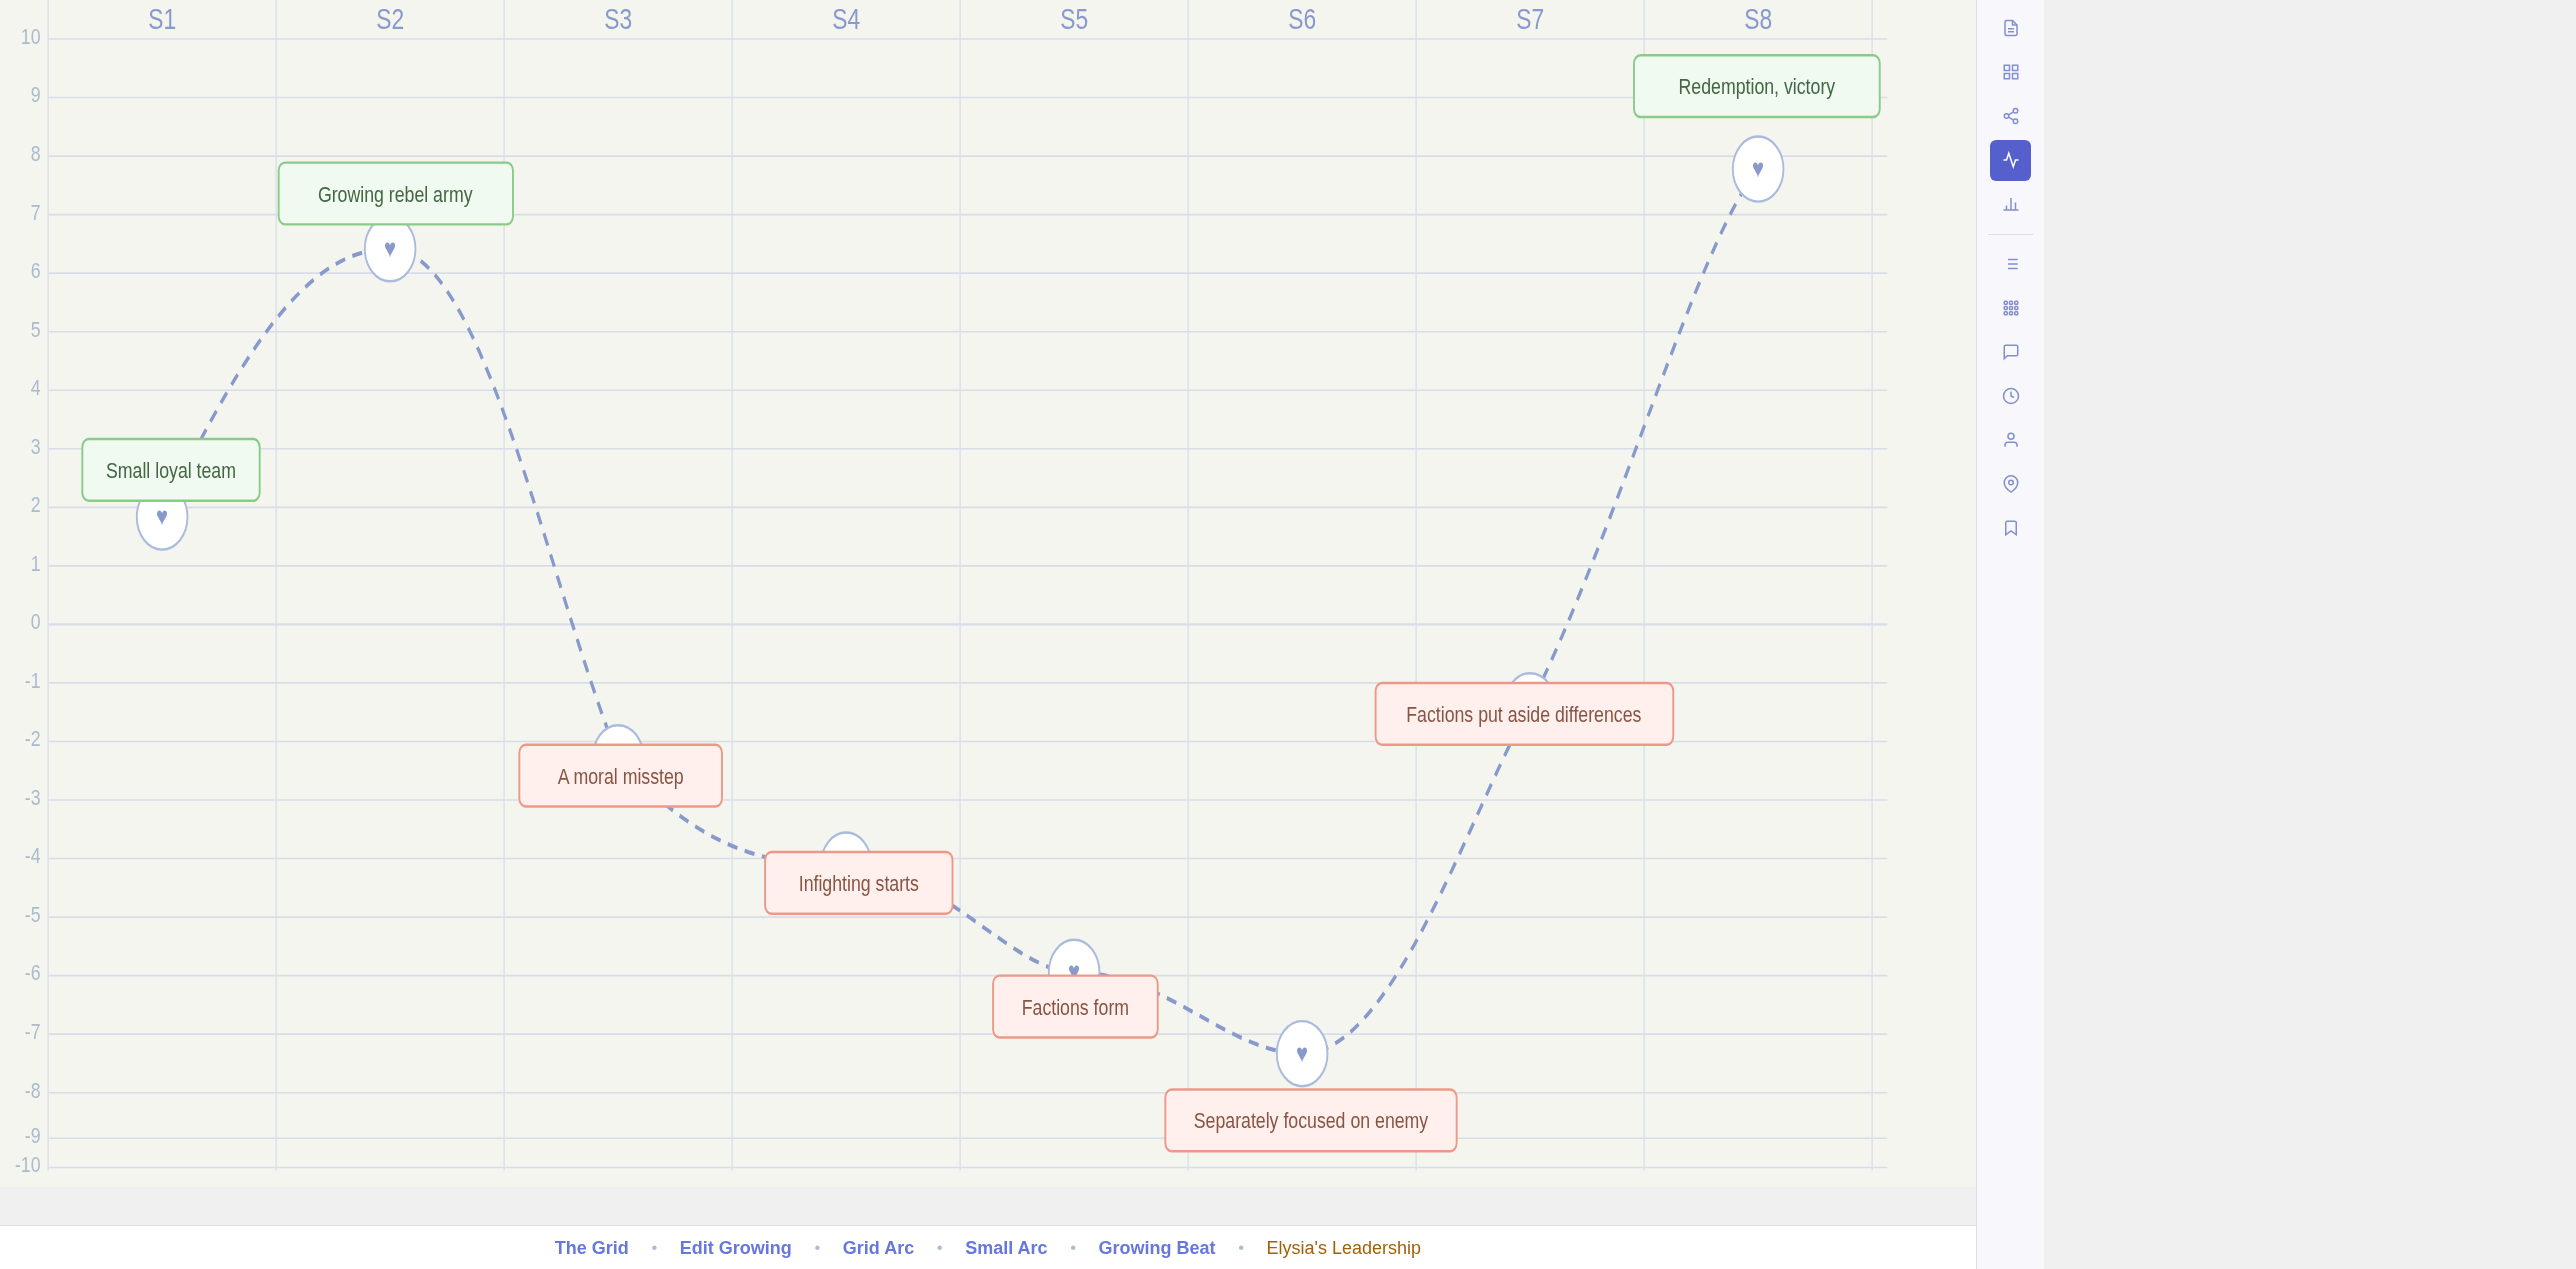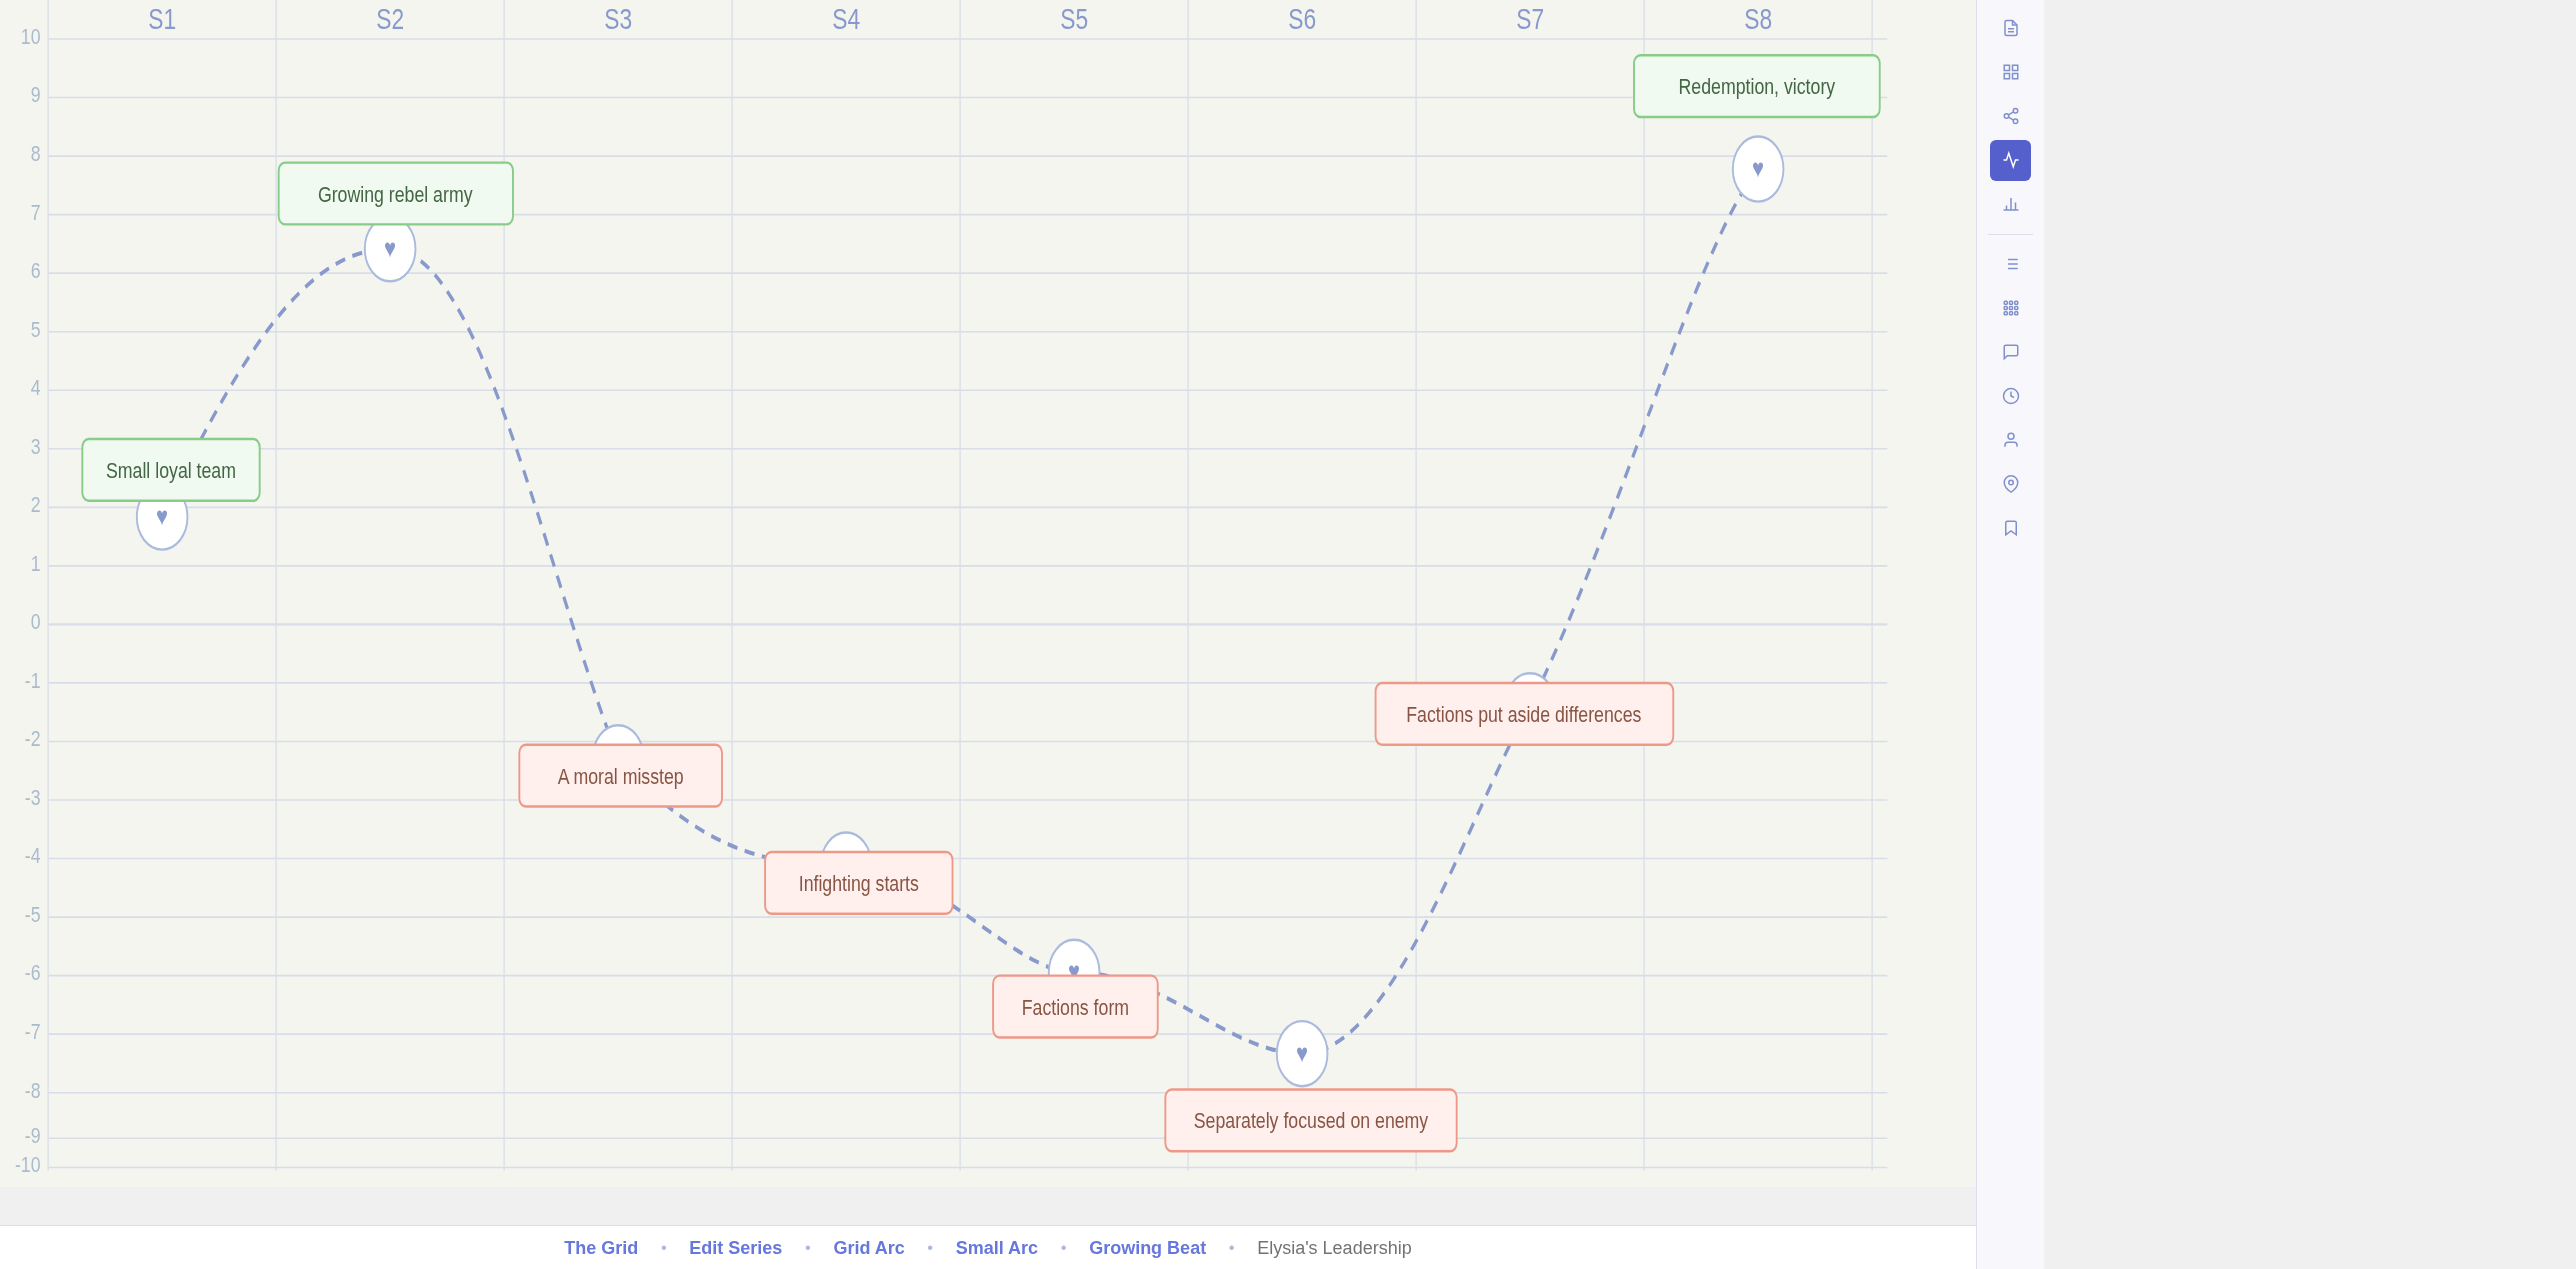--- a/index.html
+++ b/index.html
@@ -74,21 +74,21 @@
     }
     .bottom-nav-item {
       font-size: 18px;
       font-weight: 700;
       color: #6677dd;
       cursor: pointer;
       padding: 0 22.6px;
       text-decoration: none;
     }
     .bottom-nav-item.muted {
-      color: #737373;
+      color: #a16207;
       font-weight: 400;
       text-align: center;
     }
     .bottom-nav-sep {
       color: #aabbdd;
       font-size: 16.6px;
     }
 
     
     .chart-svg {
@@ -241,21 +241,21 @@
 
         <rect x="1290" y="34" width="194" height="38" rx="5" fill="#f0faf0" stroke="#88cc88" stroke-width="1.5"></rect>
         <text x="1387" y="58" text-anchor="middle" fill="#446644" font-size="14" font-family="sans-serif">Redemption, victory</text>
 
       </svg>
     </div>
 
     <div class="bottom-nav">
       <a class="bottom-nav-item">The Grid</a>
       <span class="bottom-nav-sep">•</span>
-      <a class="bottom-nav-item">Edit Series</a>
+      <a class="bottom-nav-item">Edit Growing</a>
       <span class="bottom-nav-sep">•</span>
       <a class="bottom-nav-item">Grid Arc</a>
       <span class="bottom-nav-sep">•</span>
       <a class="bottom-nav-item">Small Arc</a>
       <span class="bottom-nav-sep">•</span>
       <a class="bottom-nav-item">Growing Beat</a>
       <span class="bottom-nav-sep">•</span>
       <a class="bottom-nav-item muted">Elysia's Leadership</a>
     </div>
   </div>

